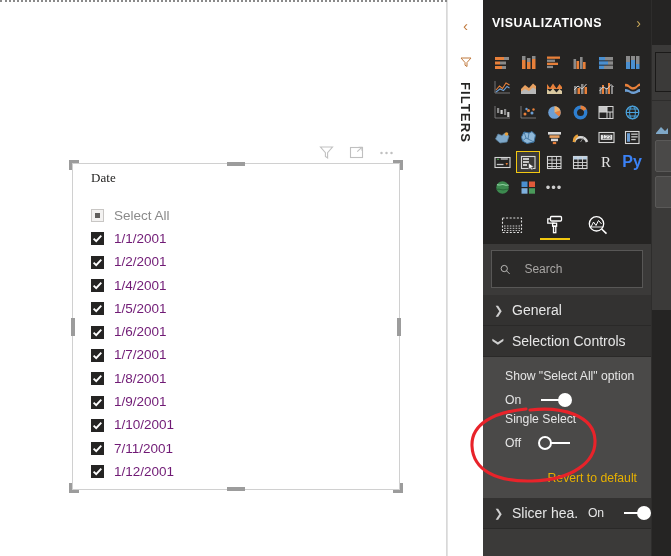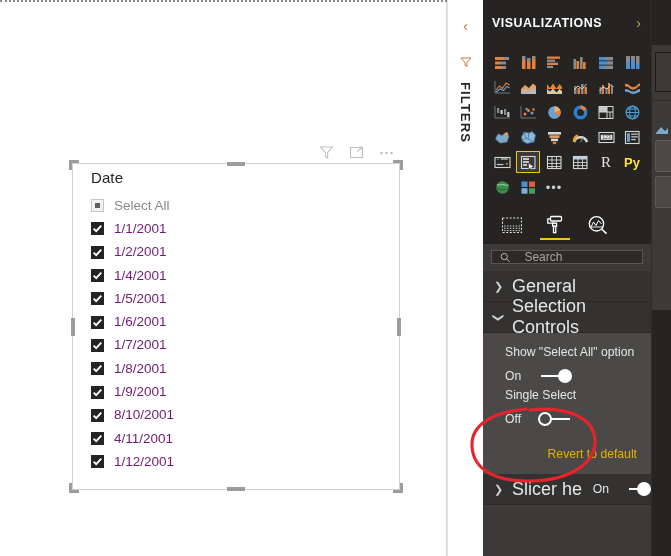--- a/index.html
+++ b/index.html
@@ -32,22 +32,22 @@
   .vt-icon{width:17px;height:17px;display:block;opacity:.62;cursor:pointer;}
   .vt-icon svg{display:block;}
 
   
   .slicer{
     position:absolute;left:72px;top:161px;width:328px;height:327px;
     background:#ffffff;border:1px solid #d0d0d0;box-sizing:border-box;
   }
   .slicer-inner{padding:6px 0 0 18px;}
   .slicer-title{
-    font-size:15px;color:#252423;letter-spacing:.1px;
-    margin:0 0 8px 0;line-height:16px;
+    font-size:13px;color:#252423;letter-spacing:.1px;
+    margin:0 0 18px 0;line-height:16px;font-family:Liberation Serif, serif;
   }
   .slicer-list{display:flex;flex-direction:column;}
   .slicer-row{
     display:flex;align-items:center;height:23.3px;gap:10px;cursor:pointer;
   }
   .cb{
     width:13px;height:13px;flex:0 0 13px;box-sizing:border-box;
     display:flex;align-items:center;justify-content:center;
   }
   .cb-checked{background:#252423;}
@@ -129,37 +129,37 @@
     position:relative;height:38px;display:flex;align-items:center;cursor:pointer;
     padding:0 2px;
   }
   .fmt-tab.active::after{
     content:"";position:absolute;left:-3px;right:-3px;bottom:4px;height:2px;background:#f2c811;
   }
 
   
   .search-wrap{padding:6px 8px 7px 8px;background:#3b3a39;}
   .search-box{
-    height:14px;background:#2b2a29;border:1px solid #585756;
+    height:38px;background:#2b2a29;border:1px solid #585756;
     display:flex;align-items:center;gap:12px;padding:0 8px;box-sizing:border-box;
   }
   .search-input{
     background:transparent;border:0;outline:0;color:#d6d6d6;
     font-family:"Liberation Sans",sans-serif;font-size:12px;width:100%;
   }
   .search-input::placeholder{color:#a8a6a4;}
 
   
   .sect-head{
     height:31px;background:#333231;display:flex;align-items:center;gap:9px;
     padding-left:11px;box-sizing:border-box;cursor:pointer;
     border-bottom:1px solid #2a2928;
   }
   .sect-head .chev{color:#cfcfcf;font-size:11px;line-height:1;width:9px;}
-  .sect-head .lbl{color:#e6e6e6;font-size:18px;}
+  .sect-head .lbl{color:#e6e6e6;font-size:14px;}
   .sect-body{background:#4a4948;padding:11px 0 10px 0;}
   .prop{padding:0 0 0 22px;}
   .prop-label{color:#e6e6e6;font-size:12.2px;line-height:17px;margin-bottom:8px;}
   .toggle-row{display:flex;align-items:center;gap:13px;margin-bottom:4px;}
   .toggle-state{color:#e6e6e6;font-size:12.2px;min-width:20px;}
   .tgl{width:34px;height:14px;position:relative;cursor:pointer;}
   .tgl .track{
     position:absolute;left:3px;right:2px;top:6px;height:2px;background:#ffffff;
   }
   .tgl .knob{
@@ -317,30 +317,30 @@
             </span>
             <span class="row-label">1/9/2001</span>
           </div>
 
           <div class="slicer-row">
             <span class="cb cb-checked">
               <svg width="11" height="11" viewBox="0 0 11 11">
                   <path d="M1.6 5.6 L4.2 8.2 L9.3 2.6" stroke="#ffffff" stroke-width="1.9" fill="none"></path>
                 </svg>
             </span>
-            <span class="row-label">8/10/2001</span>
-          </div>
-
-          <div class="slicer-row">
-            <span class="cb cb-checked">
-              <svg width="11" height="11" viewBox="0 0 11 11">
-                  <path d="M1.6 5.6 L4.2 8.2 L9.3 2.6" stroke="#ffffff" stroke-width="1.9" fill="none"></path>
-                </svg>
-            </span>
-            <span class="row-label">4/11/2001</span>
+            <span class="row-label">1/10/2001</span>
+          </div>
+
+          <div class="slicer-row">
+            <span class="cb cb-checked">
+              <svg width="11" height="11" viewBox="0 0 11 11">
+                  <path d="M1.6 5.6 L4.2 8.2 L9.3 2.6" stroke="#ffffff" stroke-width="1.9" fill="none"></path>
+                </svg>
+            </span>
+            <span class="row-label">7/11/2001</span>
           </div>
 
           <div class="slicer-row">
             <span class="cb cb-checked">
               <svg width="11" height="11" viewBox="0 0 11 11">
                   <path d="M1.6 5.6 L4.2 8.2 L9.3 2.6" stroke="#ffffff" stroke-width="1.9" fill="none"></path>
                 </svg>
             </span>
             <span class="row-label">1/12/2001</span>
           </div>
@@ -627,21 +627,21 @@
             <rect x="1.5" y="1.5" width="13.5" height="3" fill="#b8cfe4"></rect>
             <path d="M6 1.5 V13.5 M10.5 1.5 V13.5 M1.5 7.5 H15 M1.5 10.5 H15" stroke="#d6d6d6" stroke-width=".9"></path>
           </svg>
         </div>
 
       <div class="viz-ico">
         <span style="color:#e4e4e4;font-size:15px;font-family:'Liberation Serif',serif;line-height:1;">R</span>
       </div>
 
       <div class="viz-ico">
-        <span style="color:#fde047;font-size:13px;font-weight:bold;line-height:1;">Py</span>
+        <span style="color:#3b82f6;font-size:16px;font-weight:bold;line-height:1;">Py</span>
       </div>
 
       <div class="viz-ico">
           <svg width="17" height="15" viewBox="0 0 17 15">
             <circle cx="8.5" cy="7.5" r="6.2" fill="#3d8a4f"></circle>
             <path d="M3 4.5 C6 6, 8 3.5, 11 5 C13 6, 14 4, 14.6 5.5" stroke="#8fd0a0" stroke-width="1.1" fill="none"></path>
             <path d="M2.6 9.5 C5.5 8, 8 11, 11 9.5 C13 8.6, 14 10, 14.4 9" stroke="#2a6b3a" stroke-width="1.1" fill="none"></path>
           </svg>
         </div>
 

